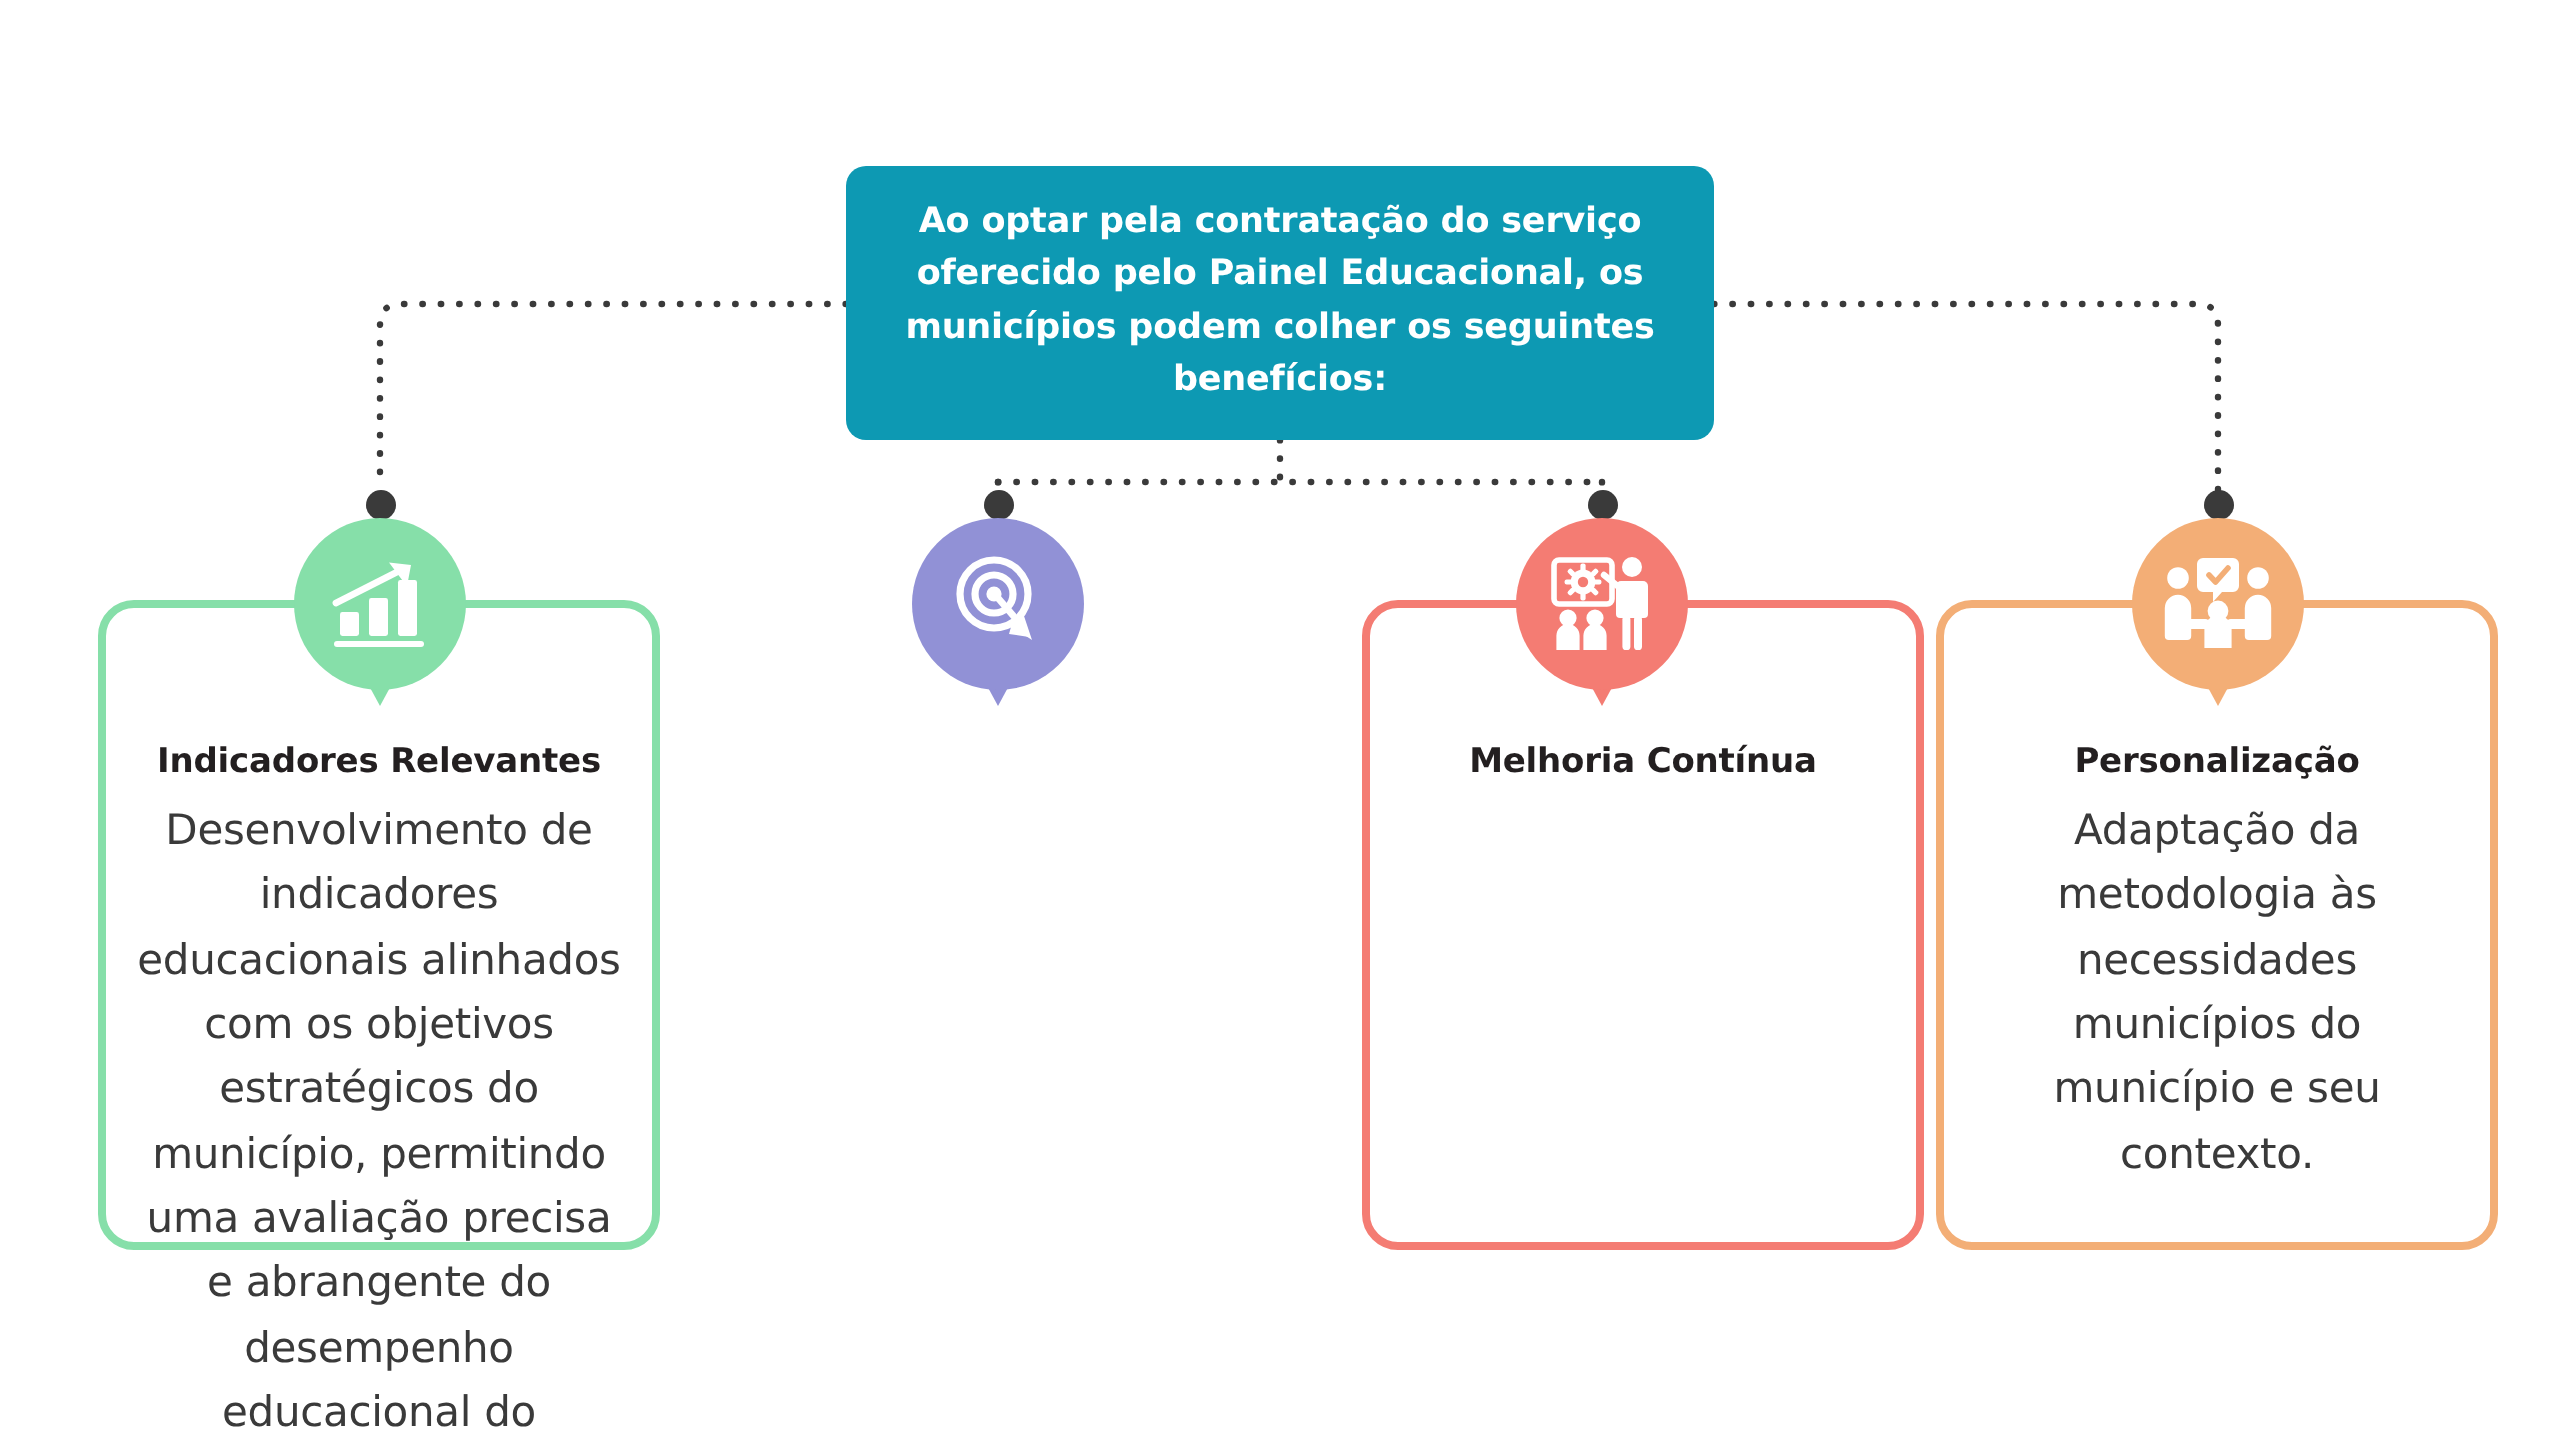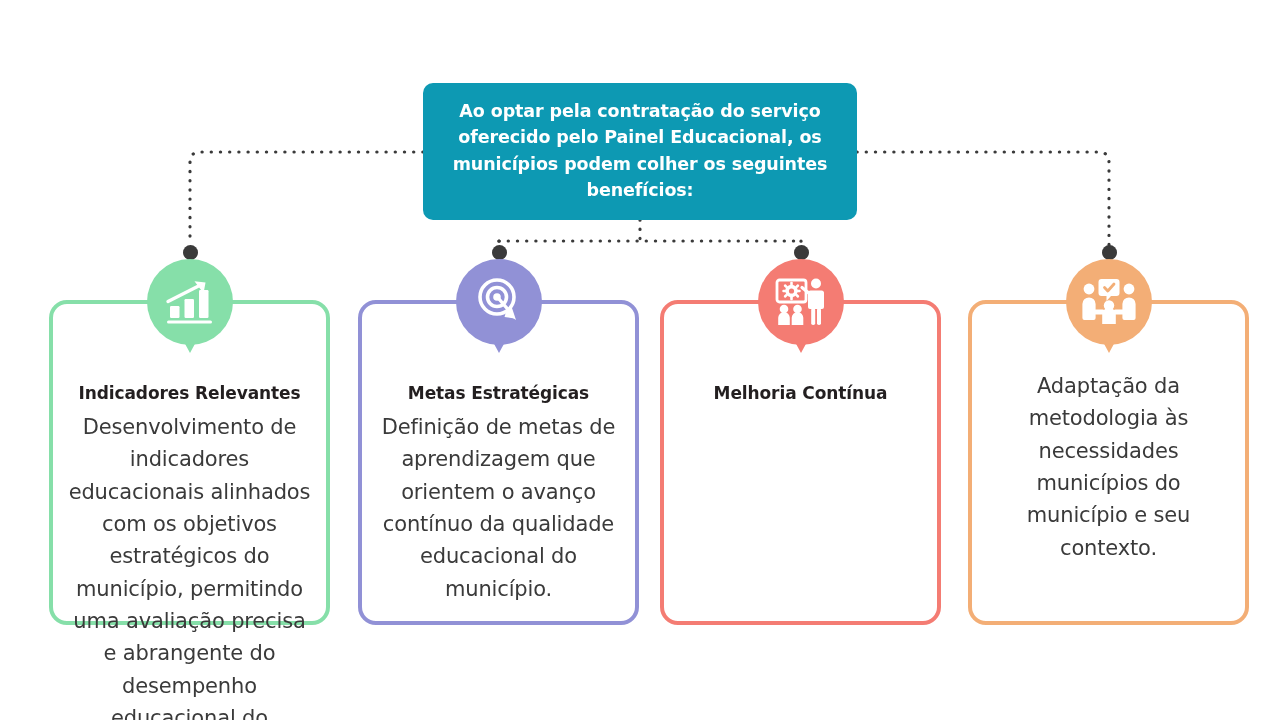--- a/index.html
+++ b/index.html
@@ -72,35 +72,35 @@
     top: 66px;
     padding: 0 12px;
     box-sizing: border-box;
     text-align: center;
   }
   .card-title {
     font-size: 17px;
     font-weight: bold;
     color: #231f20;
     line-height: 1.35;
-    margin: 12px 0 6px 0;
+    margin: 0 0 6px 0;
     letter-spacing: -0.1px;
   }
   .card-desc {
     font-size: 21px;
     color: #3a3a3a;
     line-height: 1.54;
     margin: 0;
     letter-spacing: -0.15px;
   }
 
   
   #card-0 { left: 49px;  border-color: #86dfa9; }
   #card-1 { left: 358px; border-color: #9191d6; }
-  #card-2 { left: 660px; border-color: #f47c73; }
+  #card-2 { left: 681px; border-color: #f47c73; }
   #card-3 { left: 968px; border-color: #f3ae76; }
 
   
   .pin {
     position: absolute;
     width: 86px;
     height: 86px;
     top: 259px;
   }
   .pin .bubble {
@@ -184,35 +184,30 @@
   <div class="node-dot" id="dot-2"></div>
   <div class="node-dot" id="dot-3"></div>
 
   <div class="card" id="card-0">
     <div class="card-body">
       <div class="card-title">Indicadores Relevantes</div>
       <div class="card-desc">Desenvolvimento de indicadores educacionais alinhados com os objetivos estratégicos do município, permitindo uma avaliação precisa e abrangente do desempenho educacional do município.</div>
     </div>
   </div>
 
-  <div class="card" id="card-1">
-    <div class="card-body">
-      <div class="card-title">Metas Estratégicas</div>
-      <div class="card-desc">Definição de metas de aprendizagem que orientem o avanço contínuo da qualidade educacional do município.</div>
-    </div>
-  </div>
 
   <div class="card" id="card-2">
     <div class="card-body">
       <div class="card-title">Melhoria Contínua</div>
     </div>
   </div>
 
   <div class="card" id="card-3">
     <div class="card-body">
+      <div class="card-title">Personalização</div>
       <div class="card-desc">Adaptação da metodologia às necessidades municípios do município e seu contexto.</div>
     </div>
   </div>
 
   <div class="pin" id="pin-0">
     <div class="tail"></div>
     <div class="bubble"></div>
     <div class="glyph">
       <svg width="52" height="46" viewBox="0 0 52 46">
         <g fill="#ffffff">

